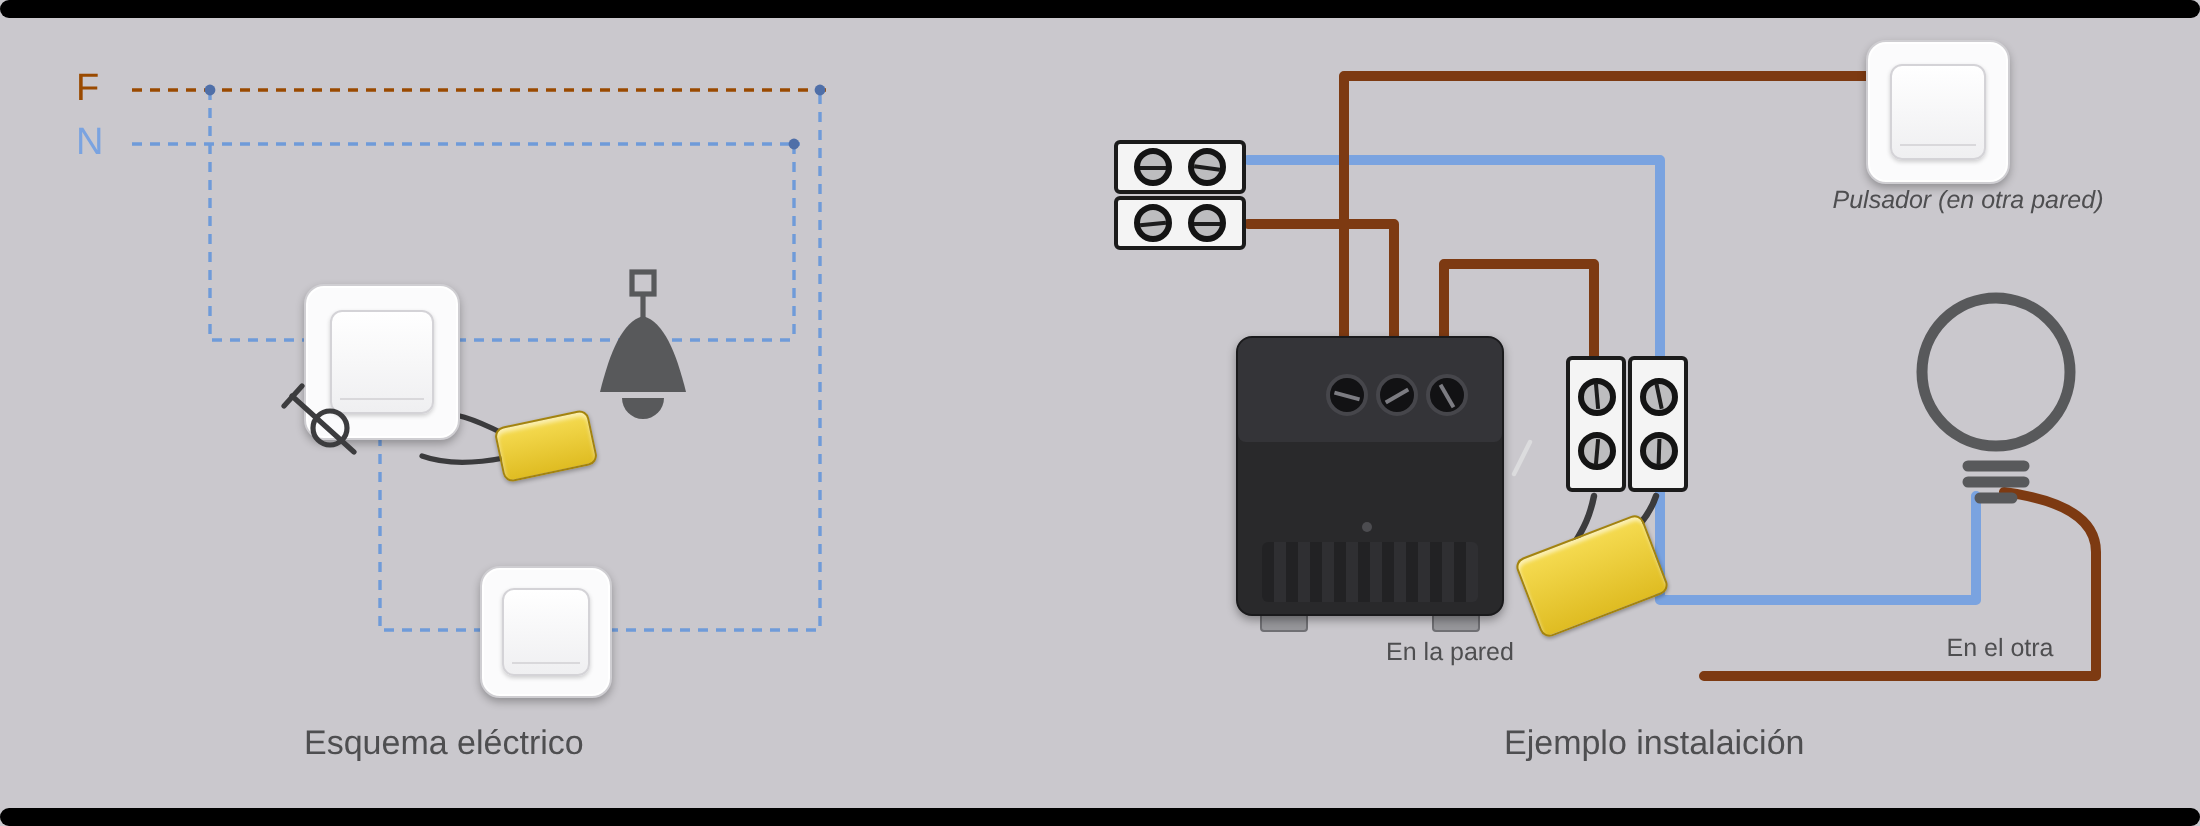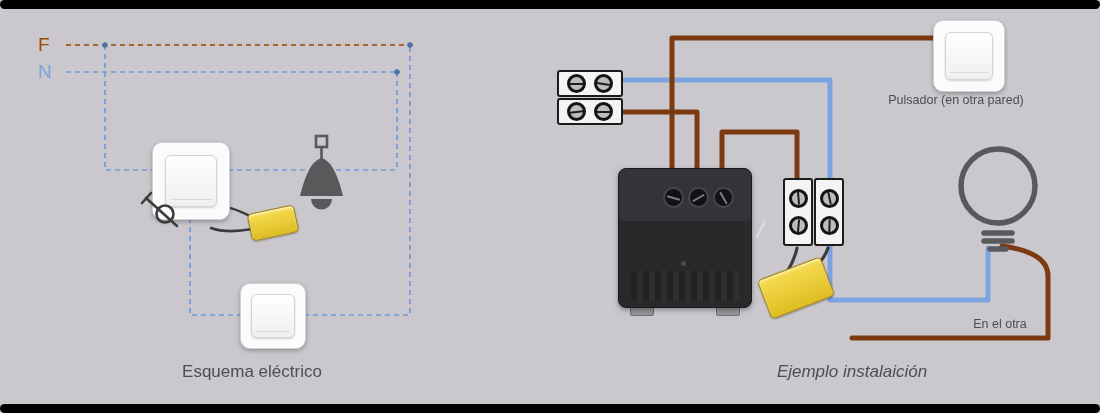--- a/index.html
+++ b/index.html
@@ -56,21 +56,21 @@
       transform:translateY(-50%) rotate(var(--slot,20deg));}
   .claw{position:absolute;width:22px;height:14px;background:#97979b;border:1px solid #6f6f73;border-radius:2px;z-index:2;}
 
   
   .capacitor{position:absolute;z-index:2;background:linear-gradient(180deg,#f6dc52,var(--capacitor-yellow,#dfbc22));
       border:1px solid #a3830e;border-radius:5px;
       box-shadow:inset 0 2px 2px rgba(255,255,255,.55), 0 1px 2px rgba(0,0,0,.3);}
 
   
   .lbl{position:absolute;z-index:4;color:var(--text,#4e4e50);line-height:1.15;}
-  .lbl.caption{font-size:17px;width:200px;text-align:center;}
+  .lbl.caption{font-size:17px;width:200px;text-align:left;}
   .lbl.small{font-size:12.5px;width:200px;text-align:center;}
   .lbl.fline{font-size:19px;color:var(--phase-brown,#9a4a00);}
   .lbl.nline{font-size:19px;color:var(--neutral-blue,#7aa3e0);}
 </style>
 </head>
 <body>
 
 <div class="stage">
 
   <div class="bar top"></div>
@@ -174,18 +174,19 @@
   <div class="capacitor" style="left:762px;top:267px;width:66px;height:40px;transform:rotate(-21deg);"></div>
 
   <div class="sw" style="left:933px;top:20px;width:70px;height:70px;">
     <div class="key"></div>
   </div>
 
   <div class="lbl fline" style="left:38px;top:34px;">F</div>
   <div class="lbl nline" style="left:38px;top:61px;">N</div>
 
   <div class="lbl caption" style="left:152px;top:362px;">Esquema eléctrico</div>
-  <div class="lbl caption" style="left:752px;top:362px;font-style:italic;">Ejemplo instalaición</div>
+  <div class="lbl caption" style="left:752px;top:362px;">Ejemplo instalaición</div>
 
-  <div class="lbl small" style="left:856px;top:93px;">Pulsador (en otra pared)</div>
+  <div class="lbl small" style="left:884px;top:93px;font-style:italic;">Pulsador (en otra pared)</div>
+  <div class="lbl small" style="left:625px;top:319px;">En la pared</div>
   <div class="lbl small" style="left:900px;top:317px;">En el otra</div>
 
 </div>
 
 </body></html>

